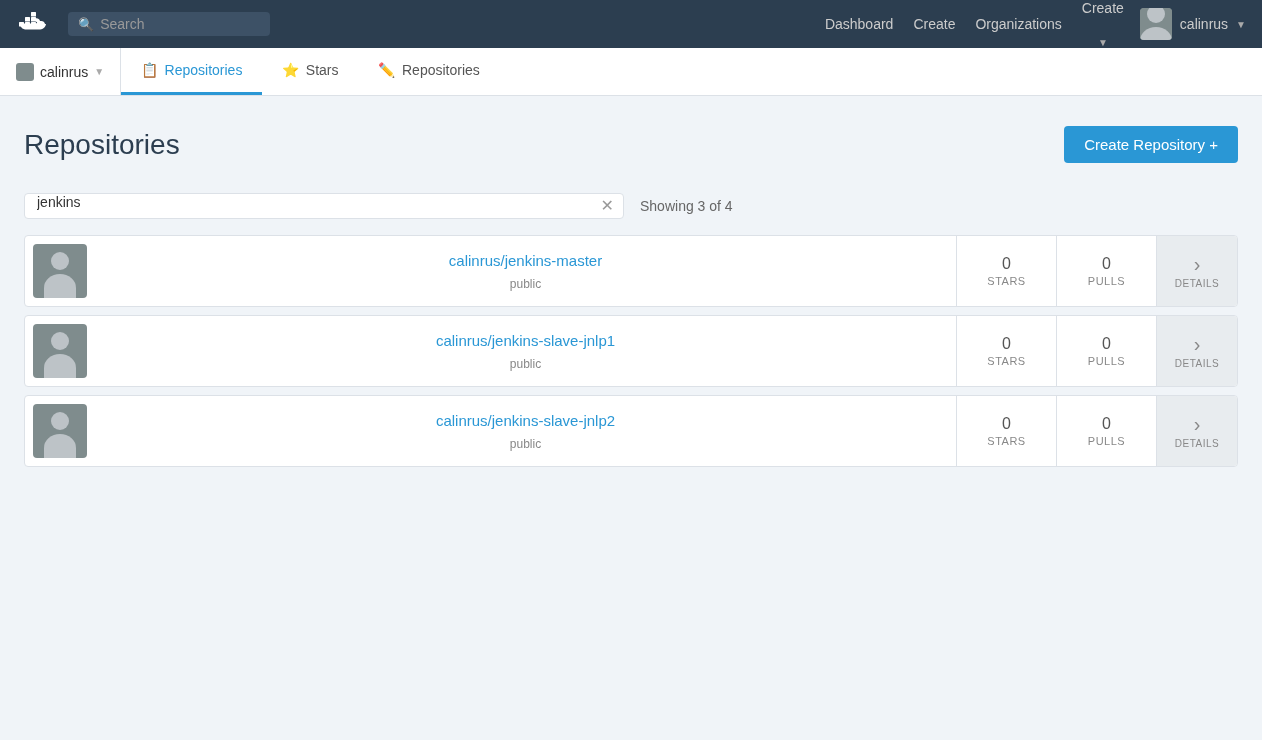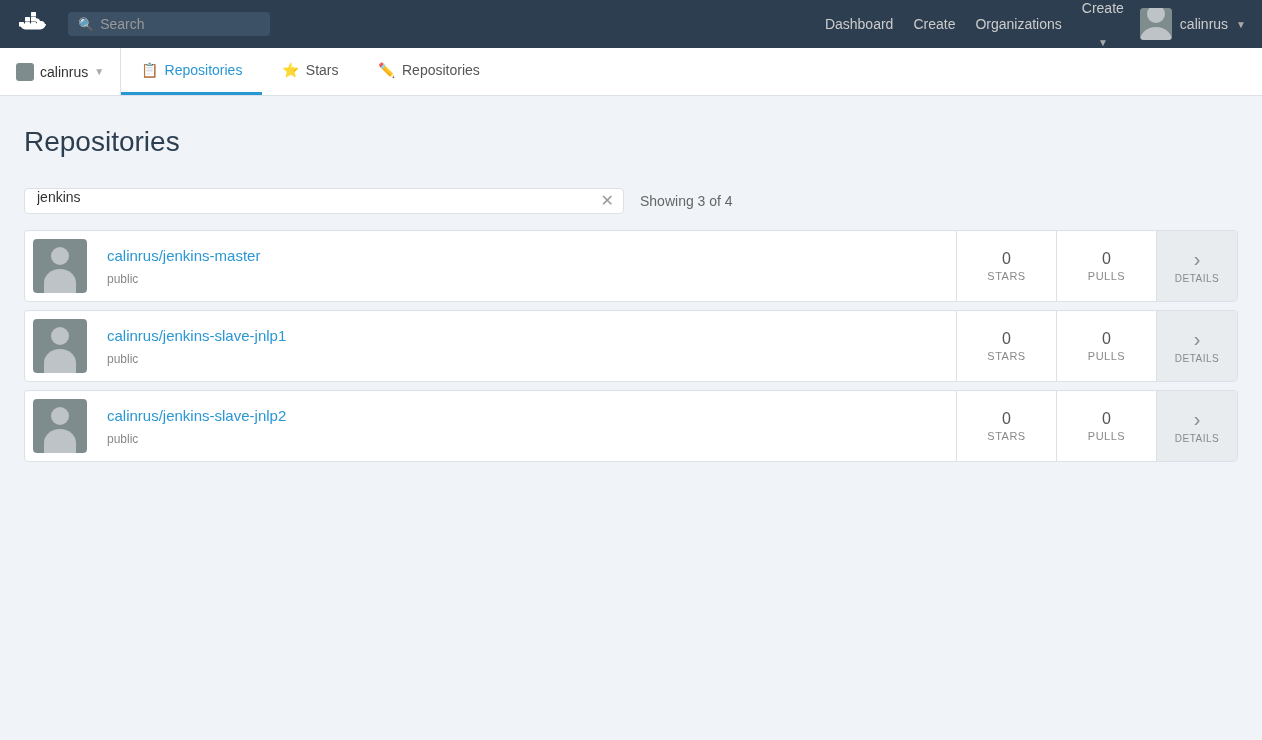--- a/index.html
+++ b/index.html
@@ -266,20 +266,21 @@
       left: 50%;
       transform: translateX(-50%);
       width: 32px;
       height: 28px;
       border-radius: 50% 50% 0 0;
       background: #bdc3c7;
     }
     .repo-info {
       flex: 1;
       padding: 8px 12px;
+      text-align: center;
     }
     .repo-name {
       font-size: 15px;
       color: #2a97d5;
       text-decoration: none;
       font-weight: 500;
     }
     .repo-visibility {
       font-size: 12px;
       color: #888;
@@ -412,20 +413,21 @@
   </div>
 
   <div class="subnav-spacer"></div>
 
 </div>
 
 <div class="main-content">
 
   <div class="page-header">
     <h1 class="page-title">Repositories</h1>
+    <button class="create-repo-btn">Create Repository +</button>
   </div>
 
   <div class="filter-bar">
     <div class="filter-input-wrapper">
       <input class="filter-input" type="text" value="jenkins" style="">
       <button class="filter-clear">✕</button>
     </div>
     <span class="showing-count">Showing 3 of 4</span>
   </div>
 

